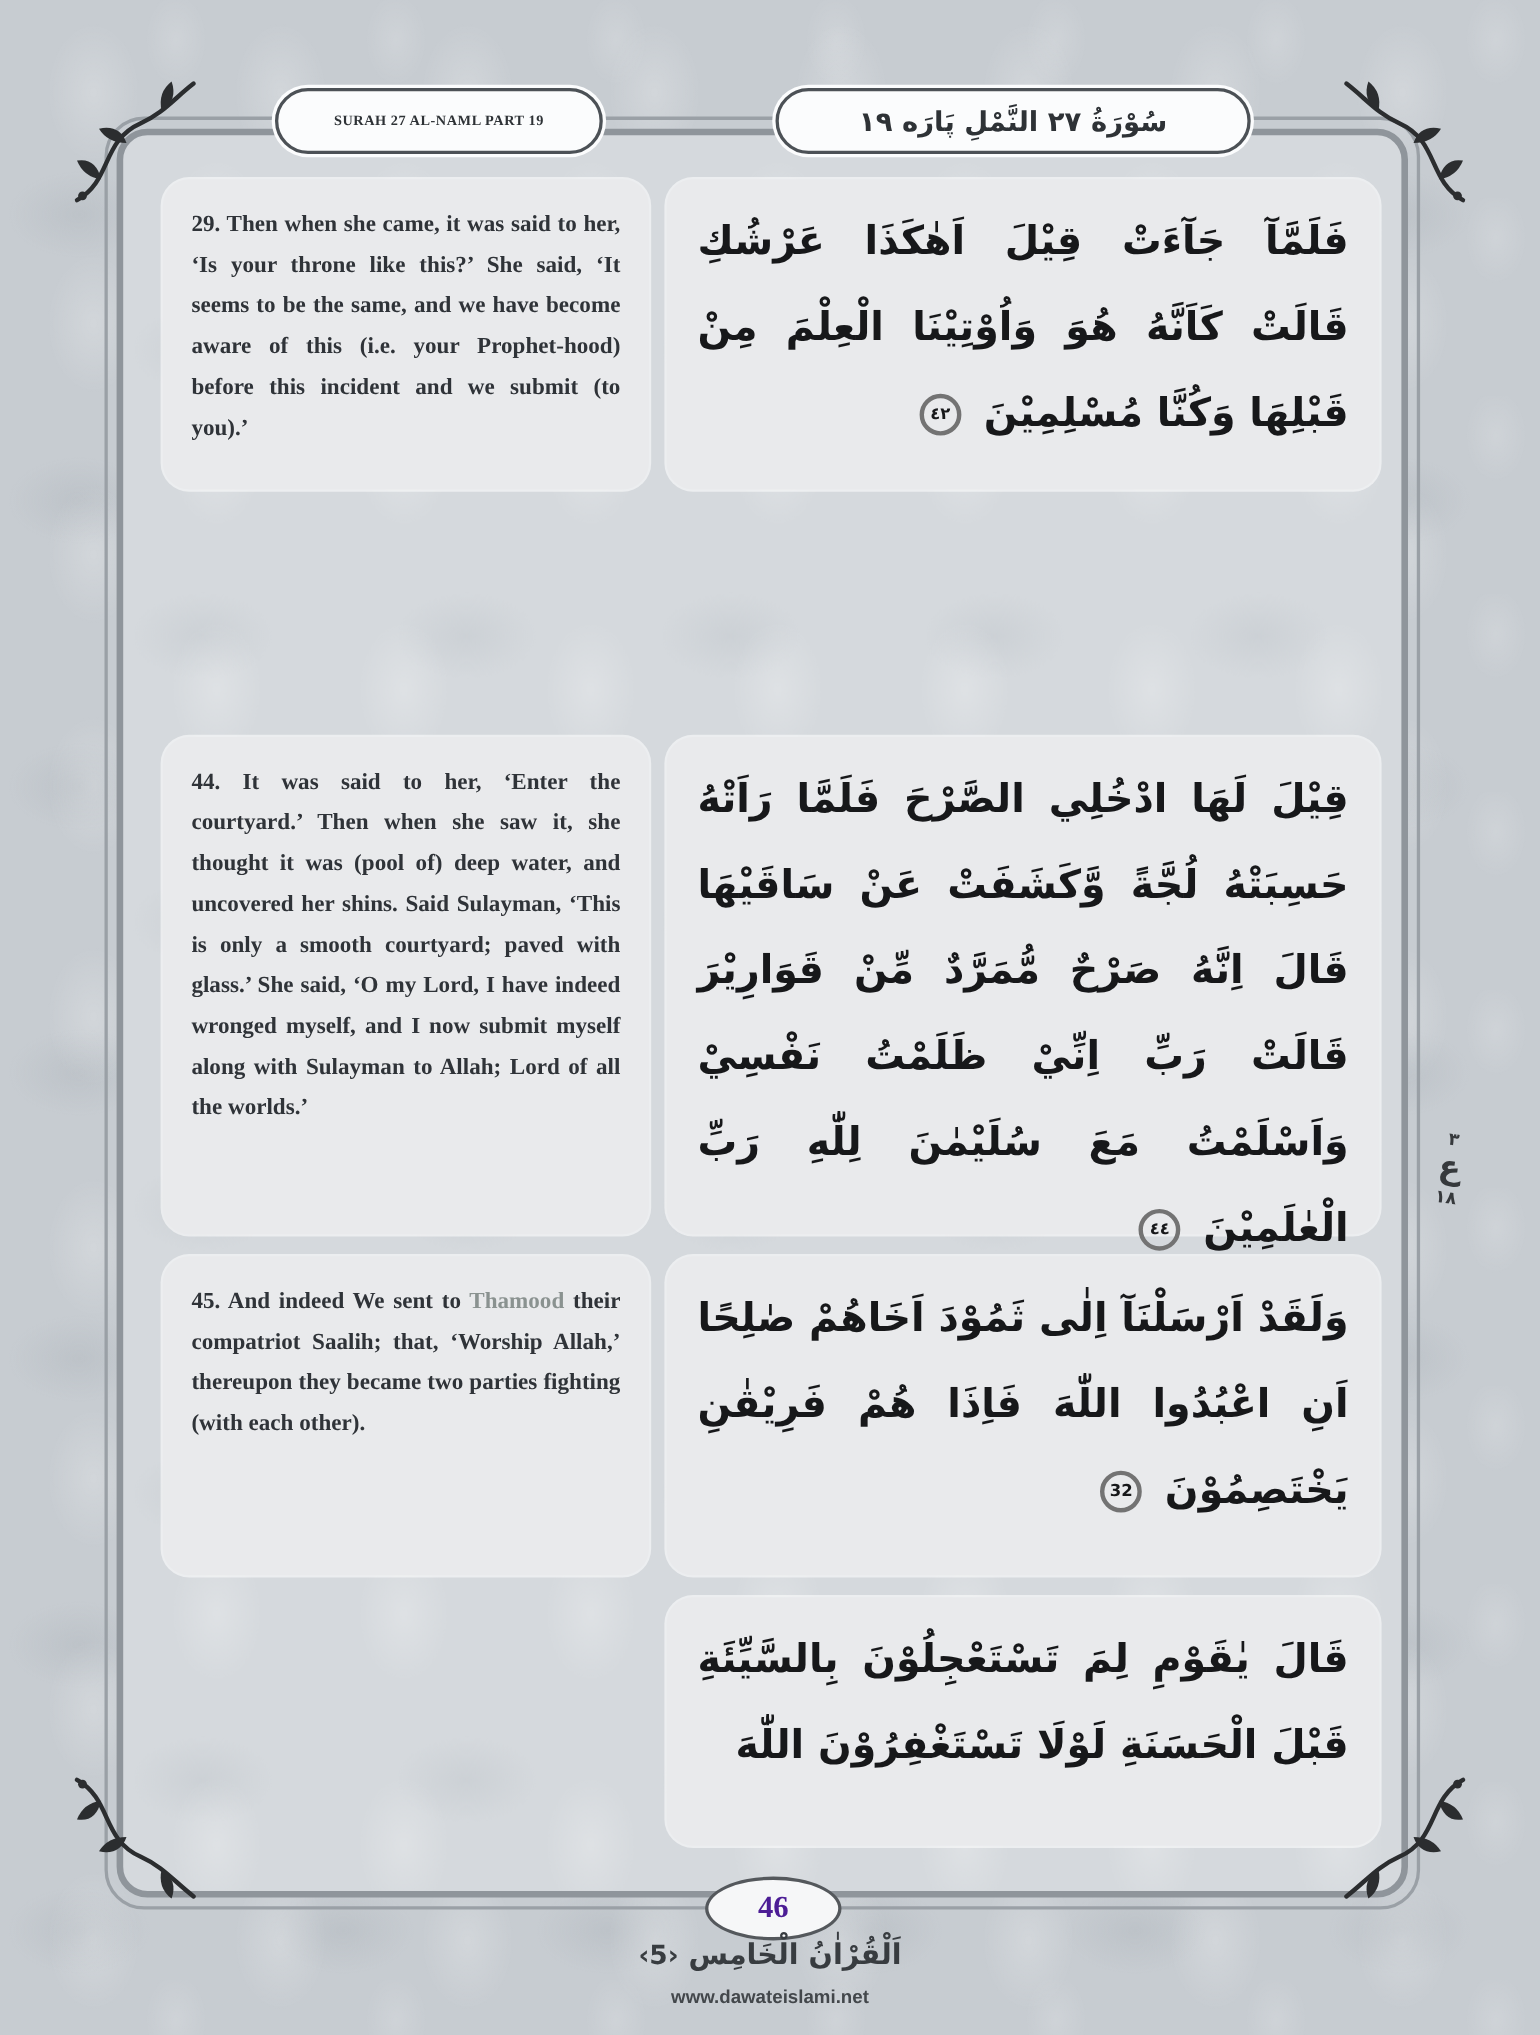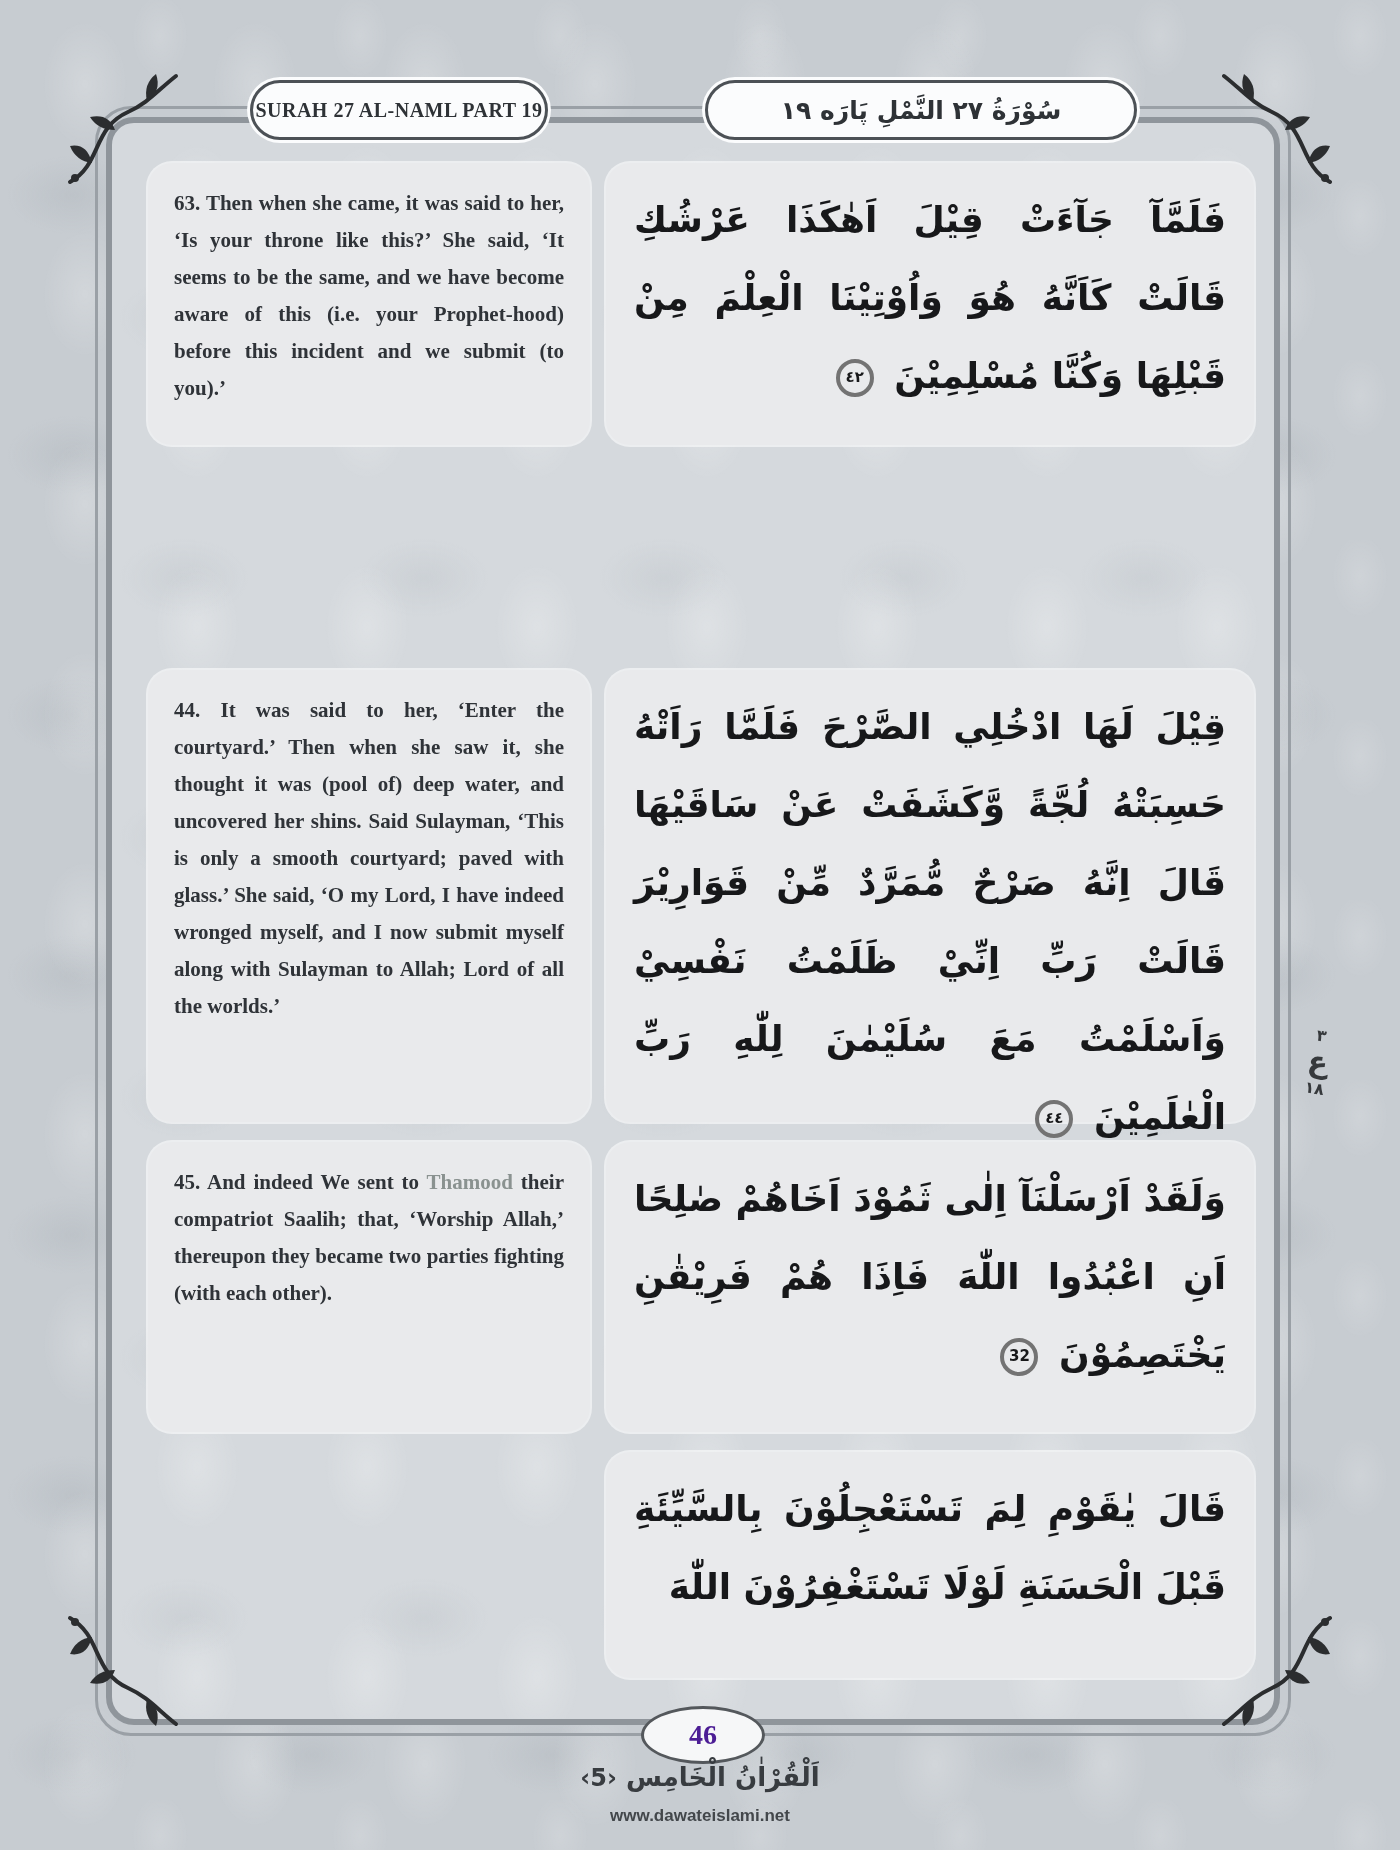--- a/index.html
+++ b/index.html
@@ -31,21 +31,21 @@
 
   
   .pill{
     position:absolute;top:80px;height:54px;z-index:6;
     background:#fbfcfd;border:3px solid #4c5156;border-radius:30px;
     box-shadow:0 0 0 3px #fbfcfd;
     display:flex;align-items:center;justify-content:center;
   }
   .pill-left{left:250px;width:292px;}
   .pill-right{left:705px;width:426px;}
-  .pill-left span{font-size:20px;font-weight:bold;letter-spacing:.5px;color:#2e3236;text-align:right;}
+  .pill-left span{font-size:13px;font-weight:bold;letter-spacing:.5px;color:#2e3236;text-align:right;}
   .pill-right span{font-family:"DejaVu Sans",sans-serif;font-size:25px;font-weight:bold;color:#2e3236;direction:rtl;}
 
   
   .corner{position:absolute;width:126px;height:126px;z-index:5;}
   .c-tl{left:60px;top:66px;}
   .c-tr{left:1214px;top:66px;transform:scaleX(-1);}
   .c-bl{left:60px;top:1608px;transform:scaleY(-1);}
   .c-br{left:1214px;top:1608px;transform:scale(-1,-1);}
 
   
@@ -140,21 +140,21 @@
 
 <div class="pill pill-left">
   <span>SURAH 27 AL-NAML PART 19</span>
 </div>
 <div class="pill pill-right">
   <span>سُوْرَةُ ٢٧ النَّمْلِ پَارَه ١٩</span>
 </div>
 
 <section class="row" style="top:163px;height:282px;">
   <div class="en-box">
-    <p class="en"><b class="vnum">63.</b> <span>Then when she came, it was said to her, ‘Is your throne like this?’ She said, ‘It seems to be the same, and we have become aware of this (i.e. your Prophet-hood) before this incident and we submit (to you).’</span><span class="hl"></span><span></span></p>
+    <p class="en"><b class="vnum">29.</b> <span>Then when she came, it was said to her, ‘Is your throne like this?’ She said, ‘It seems to be the same, and we have become aware of this (i.e. your Prophet-hood) before this incident and we submit (to you).’</span><span class="hl"></span><span></span></p>
   </div>
   <div class="ar-box">
     <p class="ar"><span>فَلَمَّآ جَآءَتْ قِيْلَ اَهٰكَذَا عَرْشُكِ قَالَتْ كَاَنَّهُ هُوَ وَاُوْتِيْنَا الْعِلْمَ مِنْ قَبْلِهَا وَكُنَّا مُسْلِمِيْنَ</span> <span class="ayah-mark">٤٢</span></p>
   </div>
 </section>
 
 <section class="row" style="top:463px;height:190px;">
 </section>
 
 <section class="row" style="top:670px;height:452px;">

